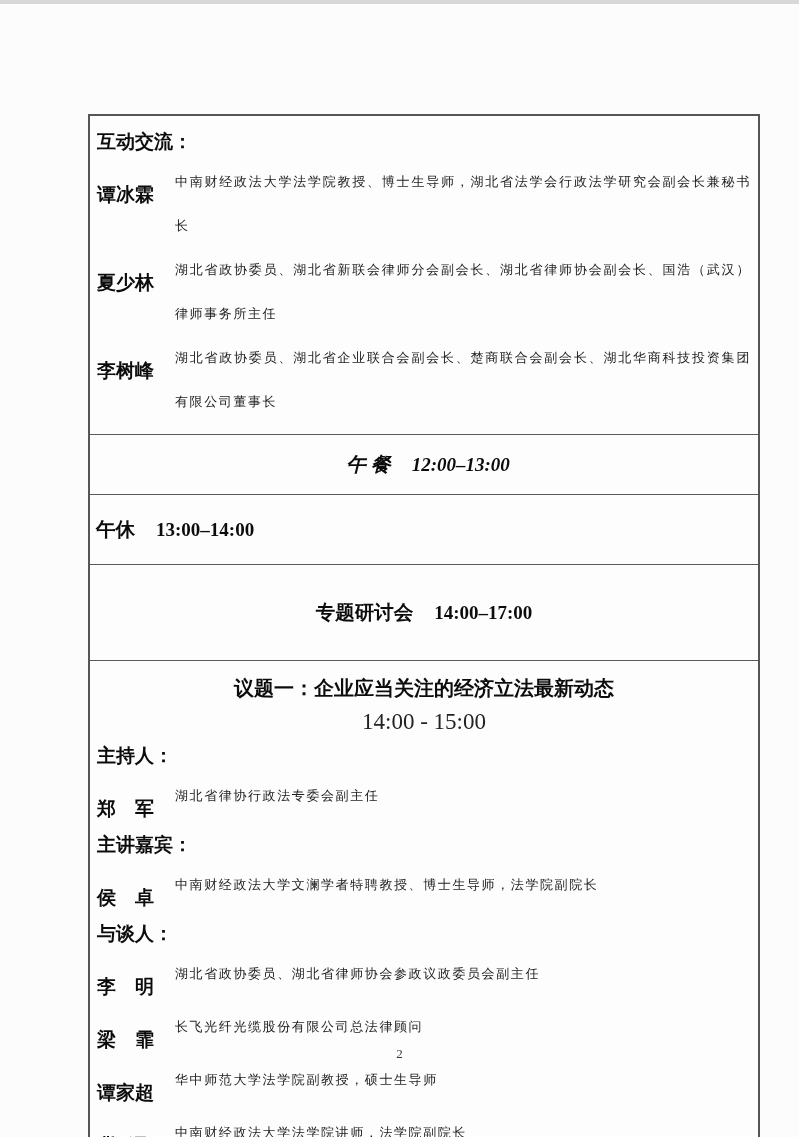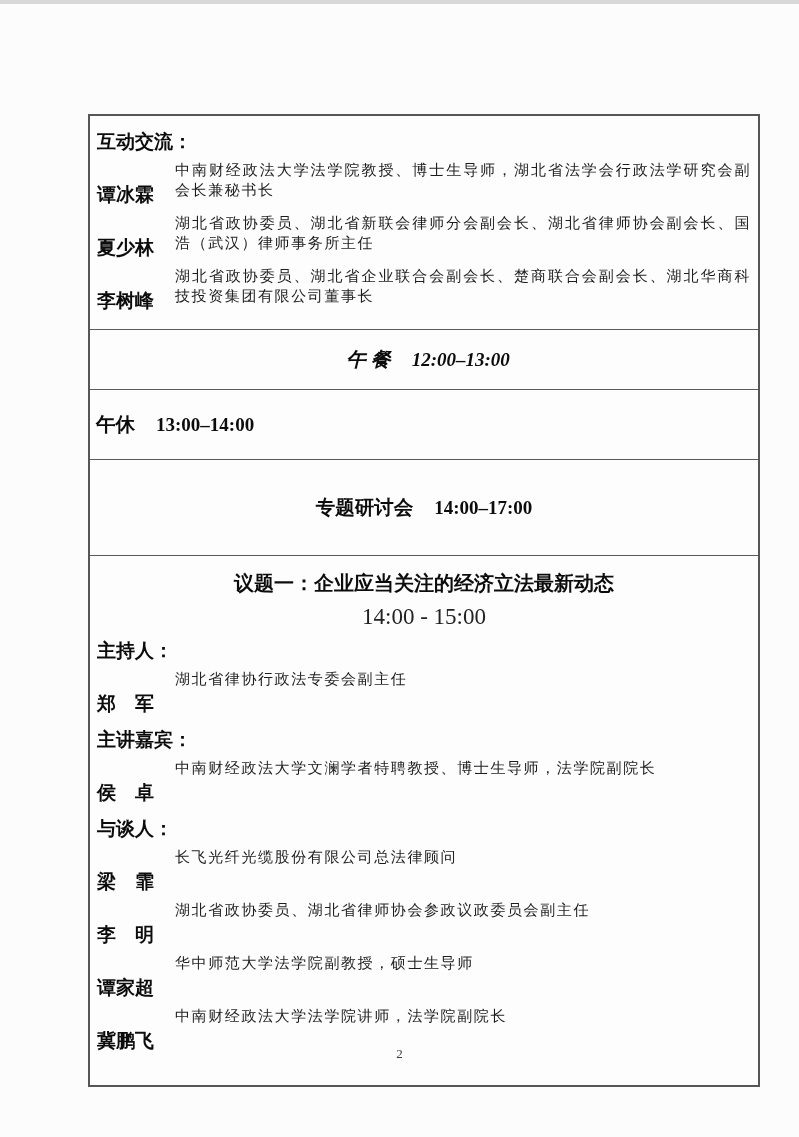--- a/index.html
+++ b/index.html
@@ -32,21 +32,21 @@
   .speaker-row { display:flex; align-items:flex-start; }
   .speaker-name {
     flex:0 0 58px;
     font-family:"Liberation Sans","DejaVu Sans",sans-serif;
     font-weight:700; font-size:19px; line-height:36px; color:#0c0c0c;
     white-space:nowrap;
     margin-top:17px;
   }
   .speaker-desc {
     flex:1; margin-left:20px;
-    font-size:15px; line-height:20px; letter-spacing:1.6px;
+    font-size:13px; line-height:44px; letter-spacing:1.6px;
     text-align:justify;
   }
 
   
   .row-lunch { text-align:center; padding:11px 0 10px 8px;font-style:italic; }
   .row-break { padding:16px 0 15px 6px; }
   .row-seminar { text-align:center; padding:29px 0 28px 0; }
   .center-title { line-height:37px; white-space:nowrap; }
   .ct-label {
     font-family:"Liberation Sans","DejaVu Sans",sans-serif;
@@ -129,26 +129,26 @@
     </div>
 
     <div class="sec-heading">主讲嘉宾：</div>
     <div class="speaker-row">
       <span class="speaker-name">侯　卓</span>
       <span class="speaker-desc">中南财经政法大学文澜学者特聘教授、博士生导师，法学院副院长</span>
     </div>
 
     <div class="sec-heading">与谈人：</div>
     <div class="speaker-row">
+      <span class="speaker-name">李　明</span>
+      <span class="speaker-desc">湖北省政协委员、湖北省律师协会参政议政委员会副主任</span>
+    </div>
+    <div class="speaker-row">
       <span class="speaker-name">梁　霏</span>
       <span class="speaker-desc">长飞光纤光缆股份有限公司总法律顾问</span>
-    </div>
-    <div class="speaker-row">
-      <span class="speaker-name">李　明</span>
-      <span class="speaker-desc">湖北省政协委员、湖北省律师协会参政议政委员会副主任</span>
     </div>
     <div class="speaker-row">
       <span class="speaker-name">谭家超</span>
       <span class="speaker-desc">华中师范大学法学院副教授，硕士生导师</span>
     </div>
     <div class="speaker-row">
       <span class="speaker-name">冀鹏飞</span>
       <span class="speaker-desc">中南财经政法大学法学院讲师，法学院副院长</span>
     </div>
   </section>

